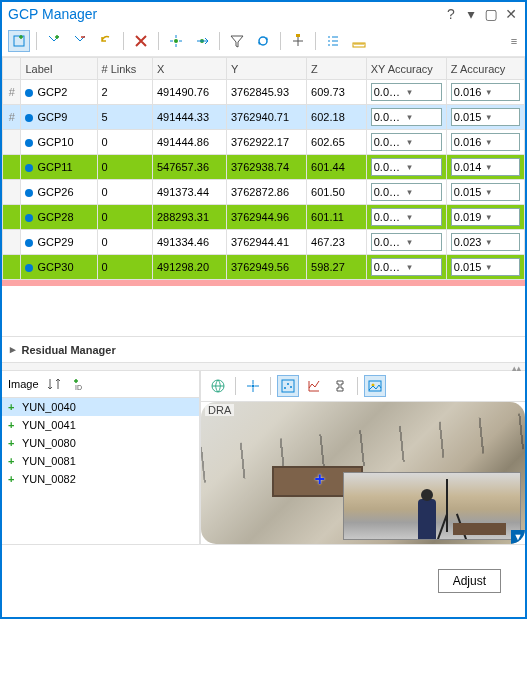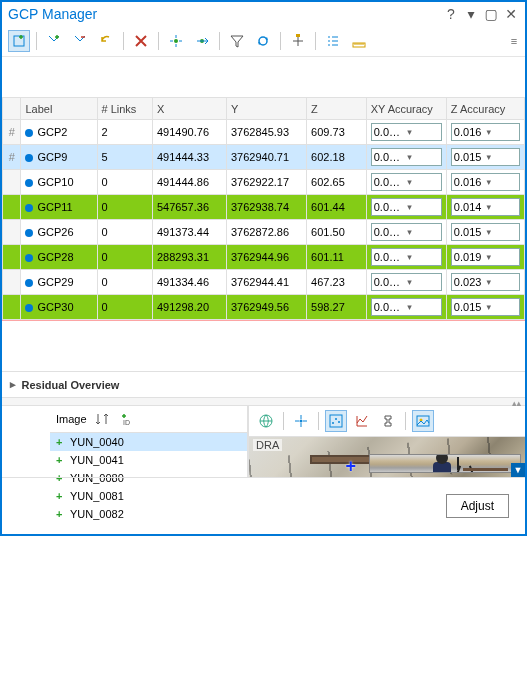--- a/index.html
+++ b/index.html
@@ -1,69 +1,69 @@
 <!DOCTYPE html>
 <html><head>
 <meta charset="utf-8">
 <style>
 * { box-sizing: border-box; margin: 0; padding: 0; }
 body { font-family: "Segoe UI", Arial, sans-serif; font-size: 11px; background: #fff; }
-.window { width: 527px; height: 536px; border: 2px solid #0078d7; display: flex; flex-direction: column; }
+.window { width: 527px; height: 619px; border: 2px solid #0078d7; display: flex; flex-direction: column; }
 .titlebar { display: flex; align-items: center; padding: 4px 6px; color: #0078d7; font-size: 14px; }
 .titlebar .title { flex: 1; font-weight: 400; }
 .titlebar .ctrl { width: 16px; height: 16px; margin-left: 4px; display: inline-flex; align-items: center; justify-content: center; color: #555; cursor: pointer; }
 .toolbar { display: flex; align-items: center; gap: 4px; padding: 4px 6px; border-bottom: 1px solid #e5e5e5; }
 .tbtn { width: 22px; height: 22px; display: inline-flex; align-items: center; justify-content: center; border: 1px solid transparent; cursor: pointer; }
 .tbtn.active { border: 1px solid #7fb8e8; background: #d6eaf8; }
 .tsep { width: 1px; height: 18px; background: #ccc; margin: 0 2px; }
 .tfill { flex: 1; }
 .menu-arrow { width: 10px; text-align: center; color: #666; cursor: pointer; }
 
-.table-wrap { overflow: hidden; border-bottom: 1px solid #fca5a5; margin-top: 40px; }
+.table-wrap { overflow: hidden; border-bottom: 6px solid #fca5a5; }
 table { border-collapse: collapse; width: 100%; table-layout: fixed; }
 th, td { border: 1px solid #e0e0e0; padding: 3px 4px; text-align: left; font-size: 11px; height: 22px; overflow: hidden; white-space: nowrap; text-overflow: ellipsis; }
 th { background: #f5f5f5; font-weight: 400; color: #444; }
 tr.even td { background: #84cc16; }
 tr.selected td { background: #cde8ff !important; }
 .rowhdr { width: 16px; text-align: center; color: #888; background: #f5f5f5; }
 .dot { width: 8px; height: 8px; border-radius: 50%; background: #0078d7; display: inline-block; margin-right: 4px; vertical-align: middle; }
 .accbox { display: flex; align-items: center; border: 1px solid #8aa; height: 18px; padding: 0 2px; background: #fff; }
 .accbox span { flex: 1; overflow: hidden; text-overflow: ellipsis; }
 .dd { color: #666; font-size: 9px; margin-left: 2px; cursor: pointer; }
 
 .section-hdr { padding: 6px 8px; border-top: 1px solid #e0e0e0; border-bottom: 1px solid #e0e0e0; display: flex; align-items: center; cursor: pointer; font-weight: bold; color: #333; }
 .section-hdr .chev { margin-right: 6px; color: #666; }
 .collapse-bar { height: 8px; background: #f5f5f5; border-bottom: 1px solid #e0e0e0; text-align: right; color: #999; font-size: 9px; padding-right: 4px; }
 
-.lower { display: flex; flex: 1; min-height: 0; padding-left: 48px; }
+.lower { display: flex; flex: 1; min-height: 0; }
 .imglist { width: 198px; border-right: 1px solid #e0e0e0; display: flex; flex-direction: column; }
 .imglist-hdr { display: flex; align-items: center; gap: 6px; padding: 4px 6px; border-bottom: 1px solid #e0e0e0; }
 .imgrow { padding: 3px 6px; display: flex; align-items: center; gap: 4px; cursor: pointer; }
 .imgrow.selected { background: #cde8ff; }
 .plus { color: #2aa02a; font-weight: bold; width: 10px; }
 
 .viewer-pane { flex: 1; display: flex; flex-direction: column; border-left: 1px solid #e0e0e0; }
 .viewer-toolbar { display: flex; align-items: center; gap: 4px; padding: 4px 6px; border-bottom: 1px solid #e0e0e0; }
-.viewer { flex: 1; position: relative; background: linear-gradient(135deg, #dcdcd8 0%, #d8d4c8 20%, #b6b0a0 40%, #cfc8b8 55%, #b8ad98 70%, #8d8470 80%, #c9bfa5 100%); overflow: hidden; }
+.viewer { flex: 1; position: relative; background: linear-gradient(135deg, #dcdcd8 0%, #d8d4c8 20%, #b6b0a0 40%, #cfc8b8 55%, #b8ad98 70%, #8d8470 80%, #c9bfa5 100%); overflow: hidden; border-radius: 15px; }
 .viewer .fence { position:absolute; left:0; top:20%; width:100%; height:36px; background: repeating-linear-gradient(90deg, rgba(40,40,40,0.4) 0 2px, transparent 2px 40px); transform: rotate(-6deg); }
 .viewer .slab { position:absolute; left:22%; top:45%; width:28%; height:22%; background:#7d624a; border:2px solid #5a4737; }
 .dra { position: absolute; left: 4px; top: 2px; color: #444; font-size: 11px; background: rgba(255,255,255,0.6); padding: 0 3px; }
 .cross { position: absolute; left: 35%; top: 47%; color: #1030ff; font-size: 18px; font-weight: bold; text-shadow: 0 0 2px #fff; }
 .inset { position: absolute; right: 4px; bottom: 4px; width: 55%; height: 48%; border: 1px solid #888; background: linear-gradient(180deg,#d8d8d8 0%, #c8b898 35%, #b8a888 55%, #a0a0a0 75%, #c8c8c8 100%); overflow: hidden; }
 .inset .person { position:absolute; left:42%; top:40%; width:18px; height:48px; background:#24305a; border-radius:4px 4px 2px 2px; }
 .inset .person::before { content:""; position:absolute; top:-10px; left:3px; width:12px; height:12px; background:#2a2a2a; border-radius:50%; }
 .inset .pole { position:absolute; left:58%; top:10%; width:2px; height:80%; background:#222; }
 .inset .tripod { position:absolute; left:53%; top:60%; width:30px; height:30px; }
 .inset .tripod::before, .inset .tripod::after { content:""; position:absolute; top:0; width:2px; height:30px; background:#222; }
 .inset .tripod::before { left:4px; transform:rotate(20deg); }
 .inset .tripod::after { right:4px; transform:rotate(-20deg); }
 .inset .mat { position:absolute; right:8%; bottom:6%; width:30%; height:18%; background:#6a4f3a; }
 .corner-dd { position:absolute; right:0; bottom:0; width:14px; height:14px; background:#0066b3; color:#fff; font-size:9px; text-align:center; line-height:14px; cursor:pointer; }
 
-.footer { padding: 16px; text-align: right; border-top: 1px solid #e0e0e0; }
+.footer { padding: 24px; text-align: right; border-top: 1px solid #e0e0e0; }
 .adjust { padding: 4px 14px; border: 1px solid #888; background: #fff; cursor: pointer; font-size: 12px; }
 
 svg { width: 16px; height: 16px; }
 </style>
 </head>
 <body>
 
 <div class="window">
   <div class="titlebar">
     <span class="title">GCP Manager</span>
@@ -340,21 +340,21 @@
             </td>
           </tr>
         </tbody>
     </table>
   </div>
 
   <div style="height:50px"></div>
 
   <div class="section-hdr">
     <span class="chev">▸</span>
-    <span>Residual Overview</span>
+    <span>Residual Manager</span>
   </div>
 
   <div class="collapse-bar">▴▴</div>
 
   <div class="lower">
     <div class="imglist">
       <div class="imglist-hdr">
         <span>Image</span>
         <span class="tbtn" style="width:18px;height:18px">
             <svg viewBox="0 0 16 16">

